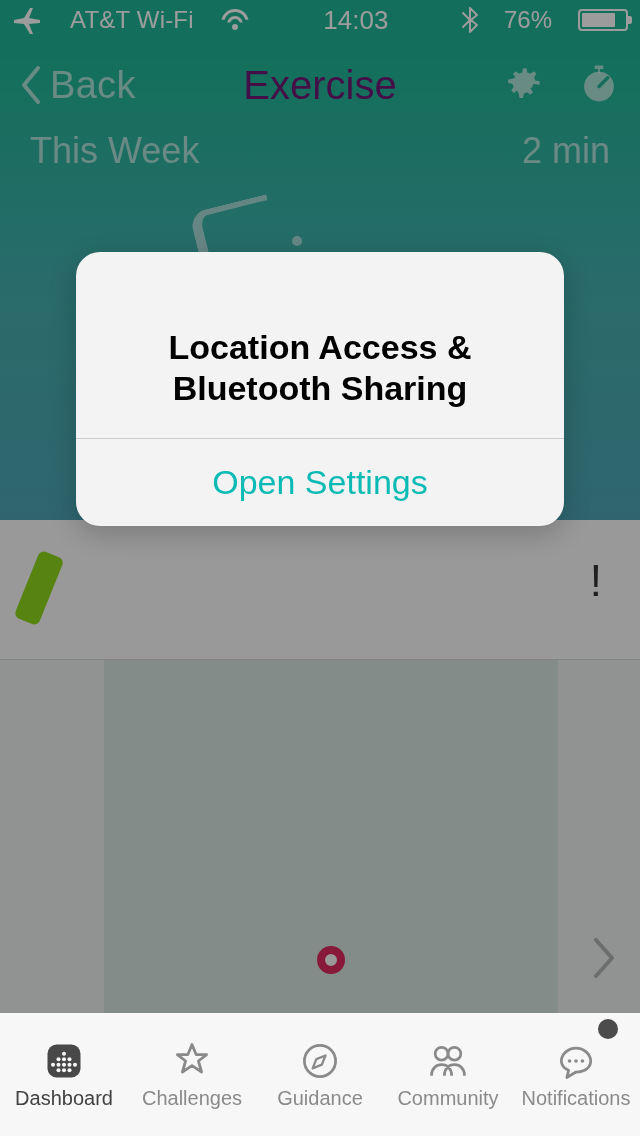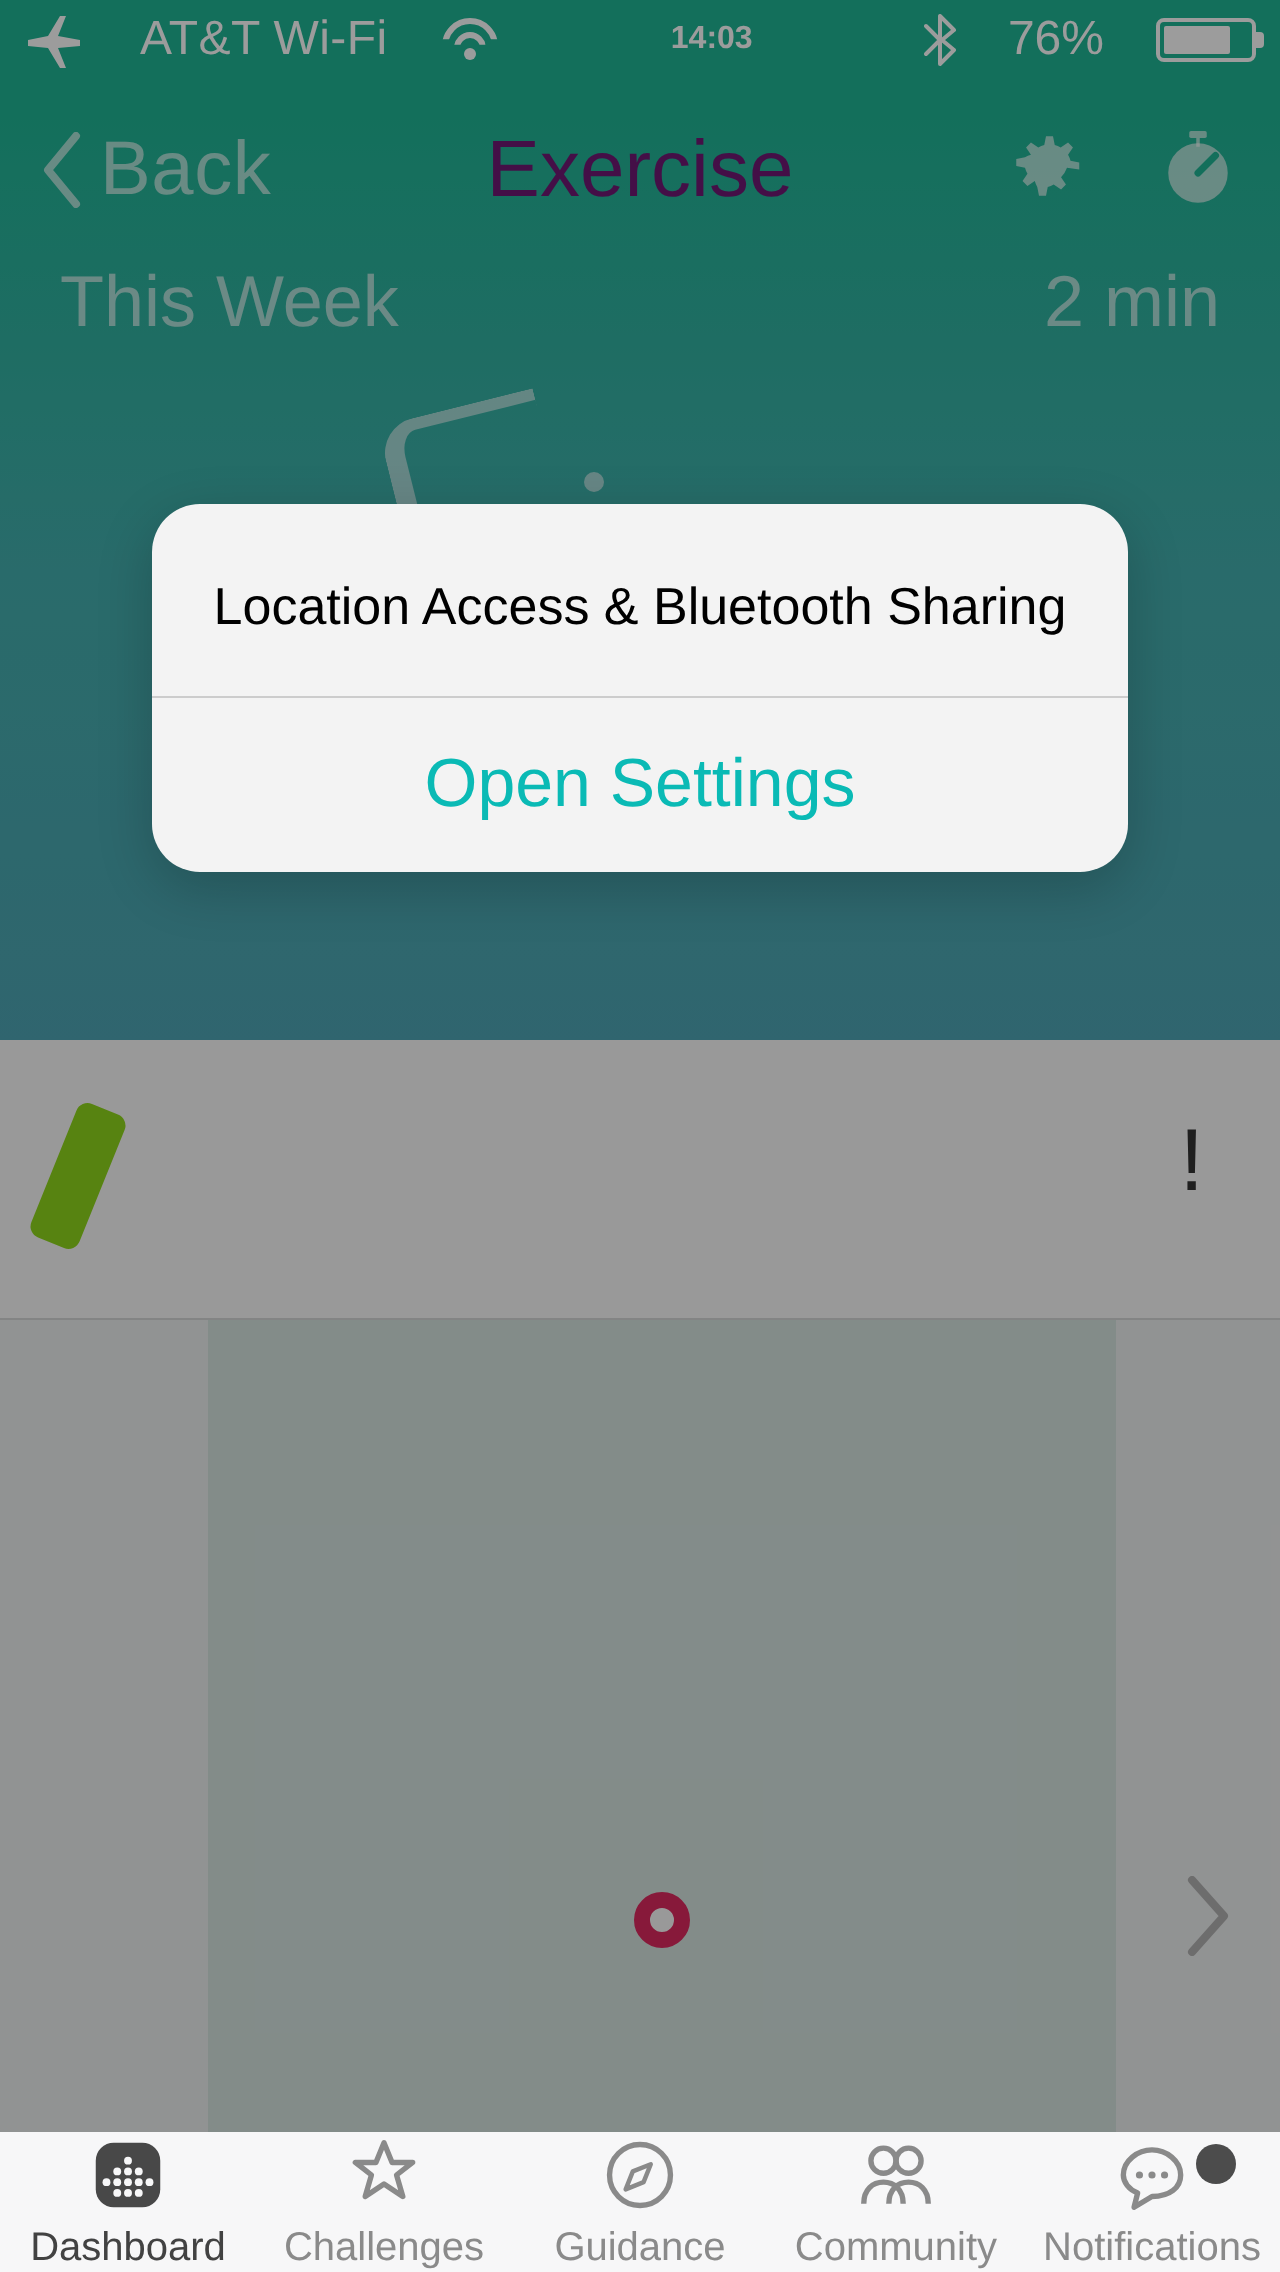--- a/index.html
+++ b/index.html
@@ -43,21 +43,21 @@
 
   
   .statusbar {
     position: absolute; top: 0; left: 0; width: 640px; height: 40px;
     display: flex; align-items: center; justify-content: space-between;
     padding: 0 12px; color: #fff; font-size: 24px; font-weight: 500;
   }
   .sb-left, .sb-right { display: flex; align-items: center; gap: 26px; }
   .sb-left span, .sb-right span { display: inline-flex; align-items: center; }
   .carrier { font-size: 24px; letter-spacing: 0.2px; }
-  .sb-time { font-size: 16px; font-weight: 700; }
+  .sb-time { font-size: 26px; font-weight: 400; }
 
   
   .wifi-icon { position: relative; width: 30px; height: 24px; }
   .wifi-icon .arc1, .wifi-icon .arc2, .wifi-icon .dot { position: absolute; left: 50%; transform: translateX(-50%); }
   .wifi-icon .arc1 { top: 1px; width: 28px; height: 28px; border: 3px solid #fff; border-radius: 50%; clip-path: polygon(0 0, 100% 0, 100% 38%, 0 38%); }
   .wifi-icon .arc2 { top: 8px; width: 16px; height: 16px; border: 3px solid #fff; border-radius: 50%; clip-path: polygon(0 0, 100% 0, 100% 40%, 0 40%); }
   .wifi-icon .dot { bottom: 2px; width: 6px; height: 6px; background: #fff; border-radius: 50%; }
 
   
   .airplane-icon svg { width: 32px; height: 32px; display: block; }
@@ -116,31 +116,31 @@
   
   .overlay {
     position: absolute; inset: 0; background: rgba(0,0,0,0.39);
   }
   .alert {
     position: absolute; left: 76px; top: 252px; width: 488px;
     background: #f3f3f3; border-radius: 24px; overflow: hidden;
     box-shadow: 0 8px 28px rgba(0,0,0,0.2);
   }
   .alert-body { padding: 36px 30px 28px; text-align: center; color: #000; }
-  .alert-title { font-size: 26px; font-weight: 400; line-height: 1.22; }
+  .alert-title { font-size: 34px; font-weight: 700; line-height: 1.22; margin-top: 39px; }
   .alert-msg { margin-top: 8px; font-size: 28px; line-height: 1.28; letter-spacing: 0.1px; }
   .alert-btn {
     border-top: 1px solid rgba(0,0,0,0.16);
     height: 88px; display: flex; align-items: center; justify-content: center;
     font-size: 34px; color: #0abab5;
   }
 
   
   .tabbar {
-    position: absolute; bottom: 0; left: 0; width: 640px; height: 70px;
+    position: absolute; bottom: 0; left: 0; width: 640px; height: 123px;
     background: #f7f7f8;
     display: flex;
   }
   .tab {
     flex: 1; display: flex; flex-direction: column; align-items: center; justify-content: center;
     gap: 4px; color: #8a8a8a; font-size: 20px;
     position: relative;
   }
   .tab svg { width: 44px; height: 44px; }
   .tab.active { color: #424242; }

